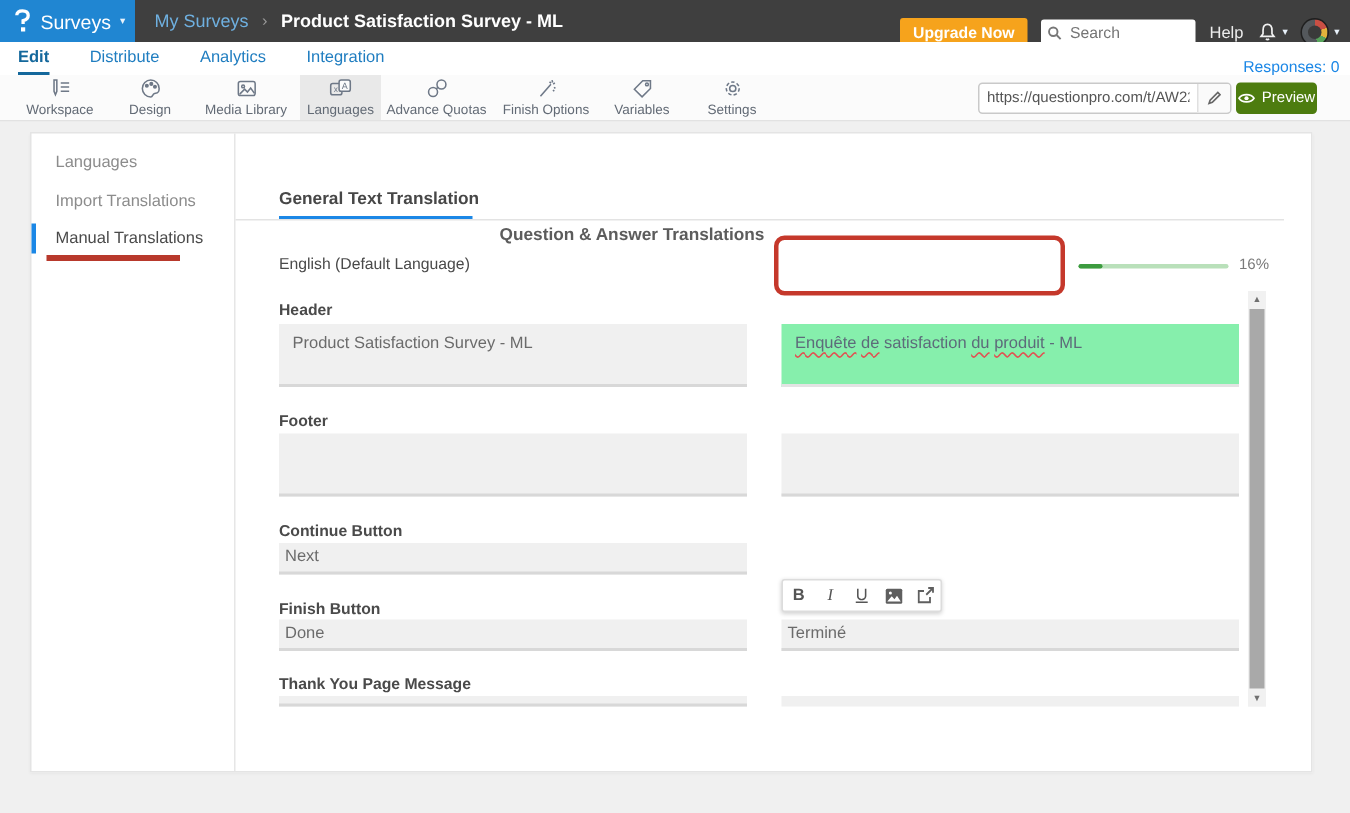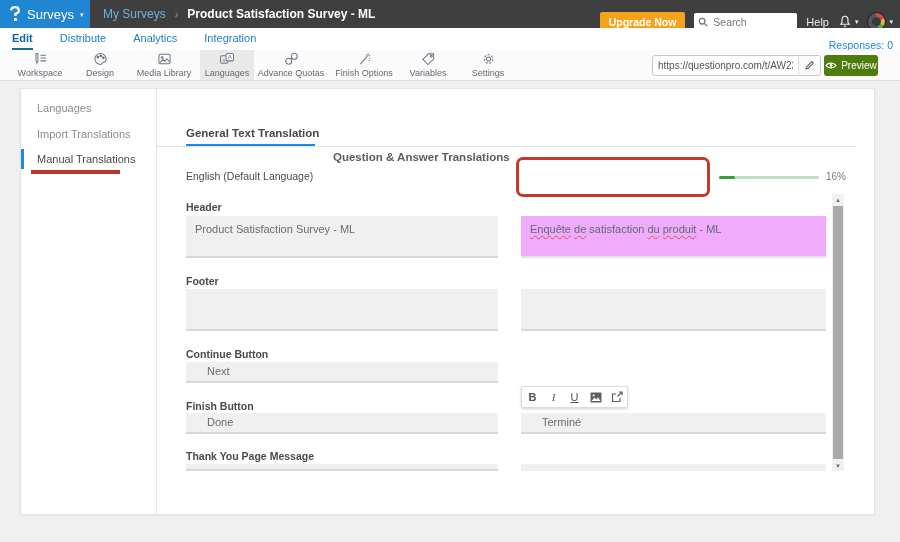--- a/index.html
+++ b/index.html
@@ -87,24 +87,24 @@
     border-radius:7px;box-sizing:border-box;pointer-events:none;}
   .progress-track{position:absolute;left:698px;top:87px;width:100px;height:3px;background:#b9e0ba;border-radius:2px;}
   .progress-fill{height:3px;background:#3c9b3f;border-radius:2px;width:0;}
   .progress-label{position:absolute;left:805px;top:82px;font-size:10px;color:#7a7a7a;}
 
   .field-label{position:absolute;left:165px;font-size:10.5px;font-weight:bold;color:#4a4a4a;white-space:nowrap;}
   .tbox{position:absolute;box-sizing:border-box;font-size:11px;cursor:text;overflow:hidden;}
   .tbox.src{left:165px;width:312px;background:#f0f0f0;border-bottom:2px solid #d8d8d8;color:#6b6b6b;}
   .tbox.tgt{left:500px;width:305px;}
   .tbox.gray{background:#f0f0f0;border-bottom:2px solid #d8d8d8;color:#6b6b6b;}
-  .tbox.white{background:#f0abfc;border-bottom:2px solid #e3e3e3;color:#5d6b7a;}
+  .tbox.white{background:#86efac;border-bottom:2px solid #e3e3e3;color:#5d6b7a;}
   .tbox.focused{background:#ffffff;border-bottom:2px solid #1b87e6;color:#5d6b7a;}
   .tbox.area{height:42px;padding:7px 9px;}
-  .tbox.line{height:21px;line-height:19px;padding:0 21px;}
+  .tbox.line{height:21px;line-height:19px;padding:0 4px;}
   .tbox.sliver{height:7px;background:#f0f0f0;}
   .misspell{text-decoration:underline;text-decoration-style:wavy;text-decoration-color:#e05252;
     text-decoration-thickness:1px;text-underline-offset:2px;}
 
   .editor-toolbar{position:absolute;left:500px;top:297px;width:107px;height:22px;background:#fff;
     border:1px solid #dcdcdc;border-radius:2px;box-shadow:0 1px 3px rgba(0,0,0,.18);
     display:flex;align-items:center;justify-content:space-around;box-sizing:border-box;}
   .ed-btn{width:18px;height:18px;display:flex;align-items:center;justify-content:center;
     color:#555;cursor:pointer;font-size:11px;}
   .ed-b{font-weight:bold;}

